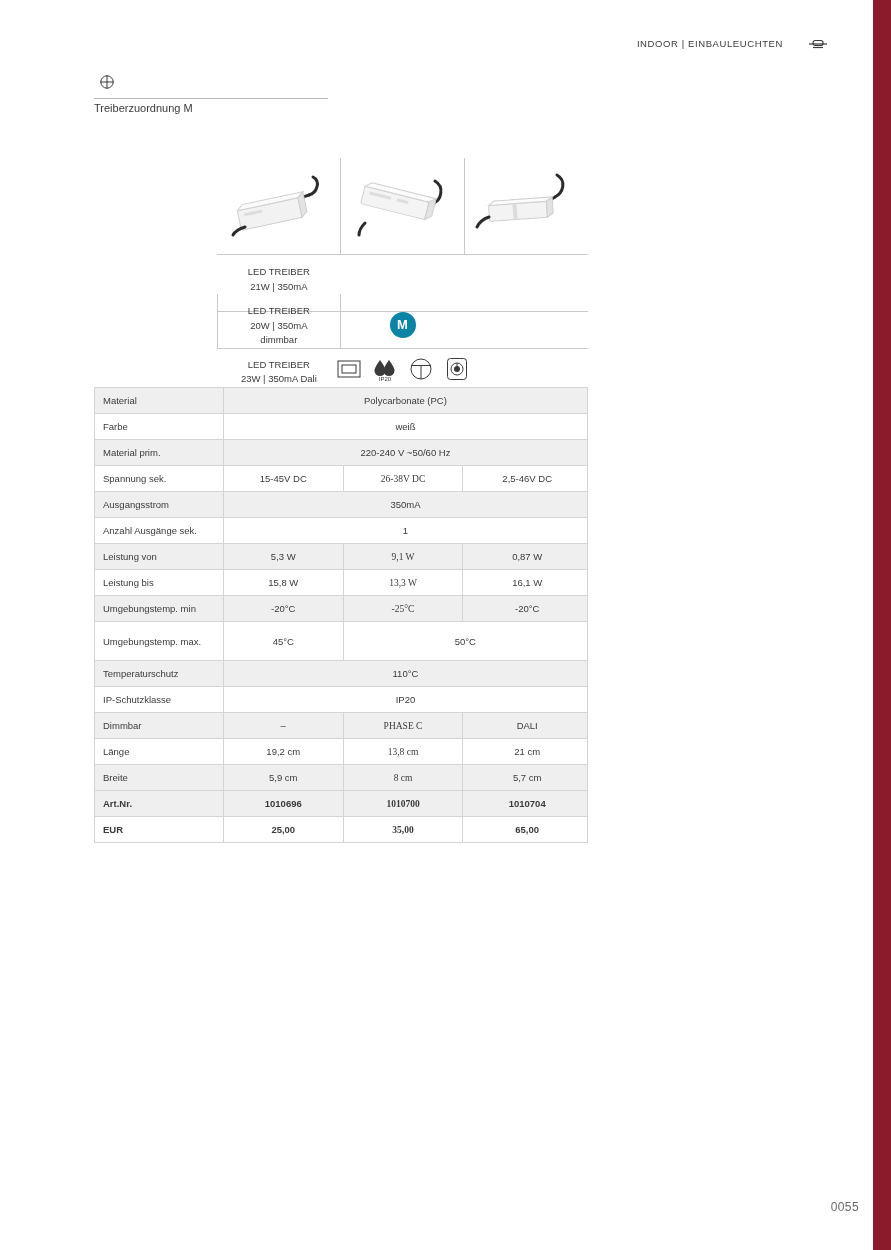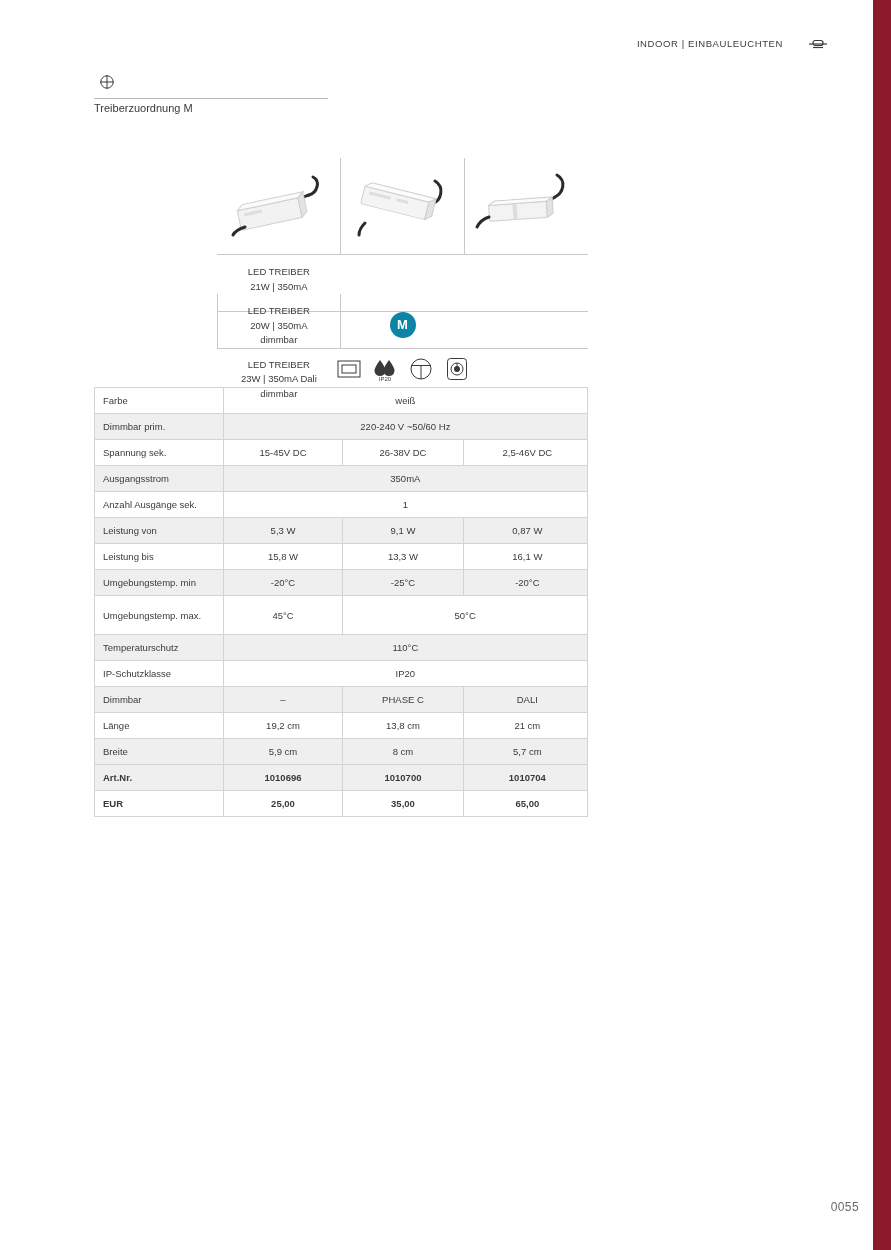--- a/index.html
+++ b/index.html
@@ -195,21 +195,21 @@
     background: #efefef;
   }
   .spec-table td.label {
     width: 123px;
     text-align: left;
   }
   .spec-table td.val {
     text-align: center;
   }
   .spec-table td.val1 { width: 123px; }
-  .spec-table td.val2 { width: 124px; }
+  .spec-table td.val2 { width: 124px; font-family: Liberation Serif, serif; }
   .spec-table td.val3 { width: 124px; padding-left: 12px; }
   .spec-table td.bold,
   .spec-table tr.bold td {
     font-weight: bold;
   }
   .spec-table tr.tall td {
     height: 38px;
   }
 
   
@@ -350,26 +350,30 @@
       <rect x="3.5" y="2.5" width="19" height="21" rx="3" fill="none" stroke="#3a3a3a" stroke-width="1"></rect>
       <circle cx="13" cy="13" r="6" fill="none" stroke="#3a3a3a" stroke-width="1"></circle>
       <path d="M10 13 A3 3 0 0 1 16 13 A3 3 0 0 1 10 13 Z" fill="#3a3a3a"></path>
       <path d="M13 7 V13" stroke="#3a3a3a" stroke-width="1"></path>
     </svg>
   </div>
 </div>
 
 <table class="spec-table">
   <tbody>
+    <tr class="shaded">
+      <td class="label">Material</td>
+      <td class="val" colspan="3">Polycarbonate (PC)</td>
+    </tr>
     <tr>
       <td class="label">Farbe</td>
       <td class="val" colspan="3">weiß</td>
     </tr>
     <tr class="shaded">
-      <td class="label">Dimmbar prim.</td>
+      <td class="label">Material prim.</td>
       <td class="val" colspan="3">220-240 V ~50/60 Hz</td>
     </tr>
     <tr>
       <td class="label">Spannung sek.</td>
       <td class="val val1">15-45V DC</td>
       <td class="val val2">26-38V DC</td>
       <td class="val val3">2,5-46V DC</td>
     </tr>
     <tr class="shaded">
       <td class="label">Ausgangsstrom</td>

